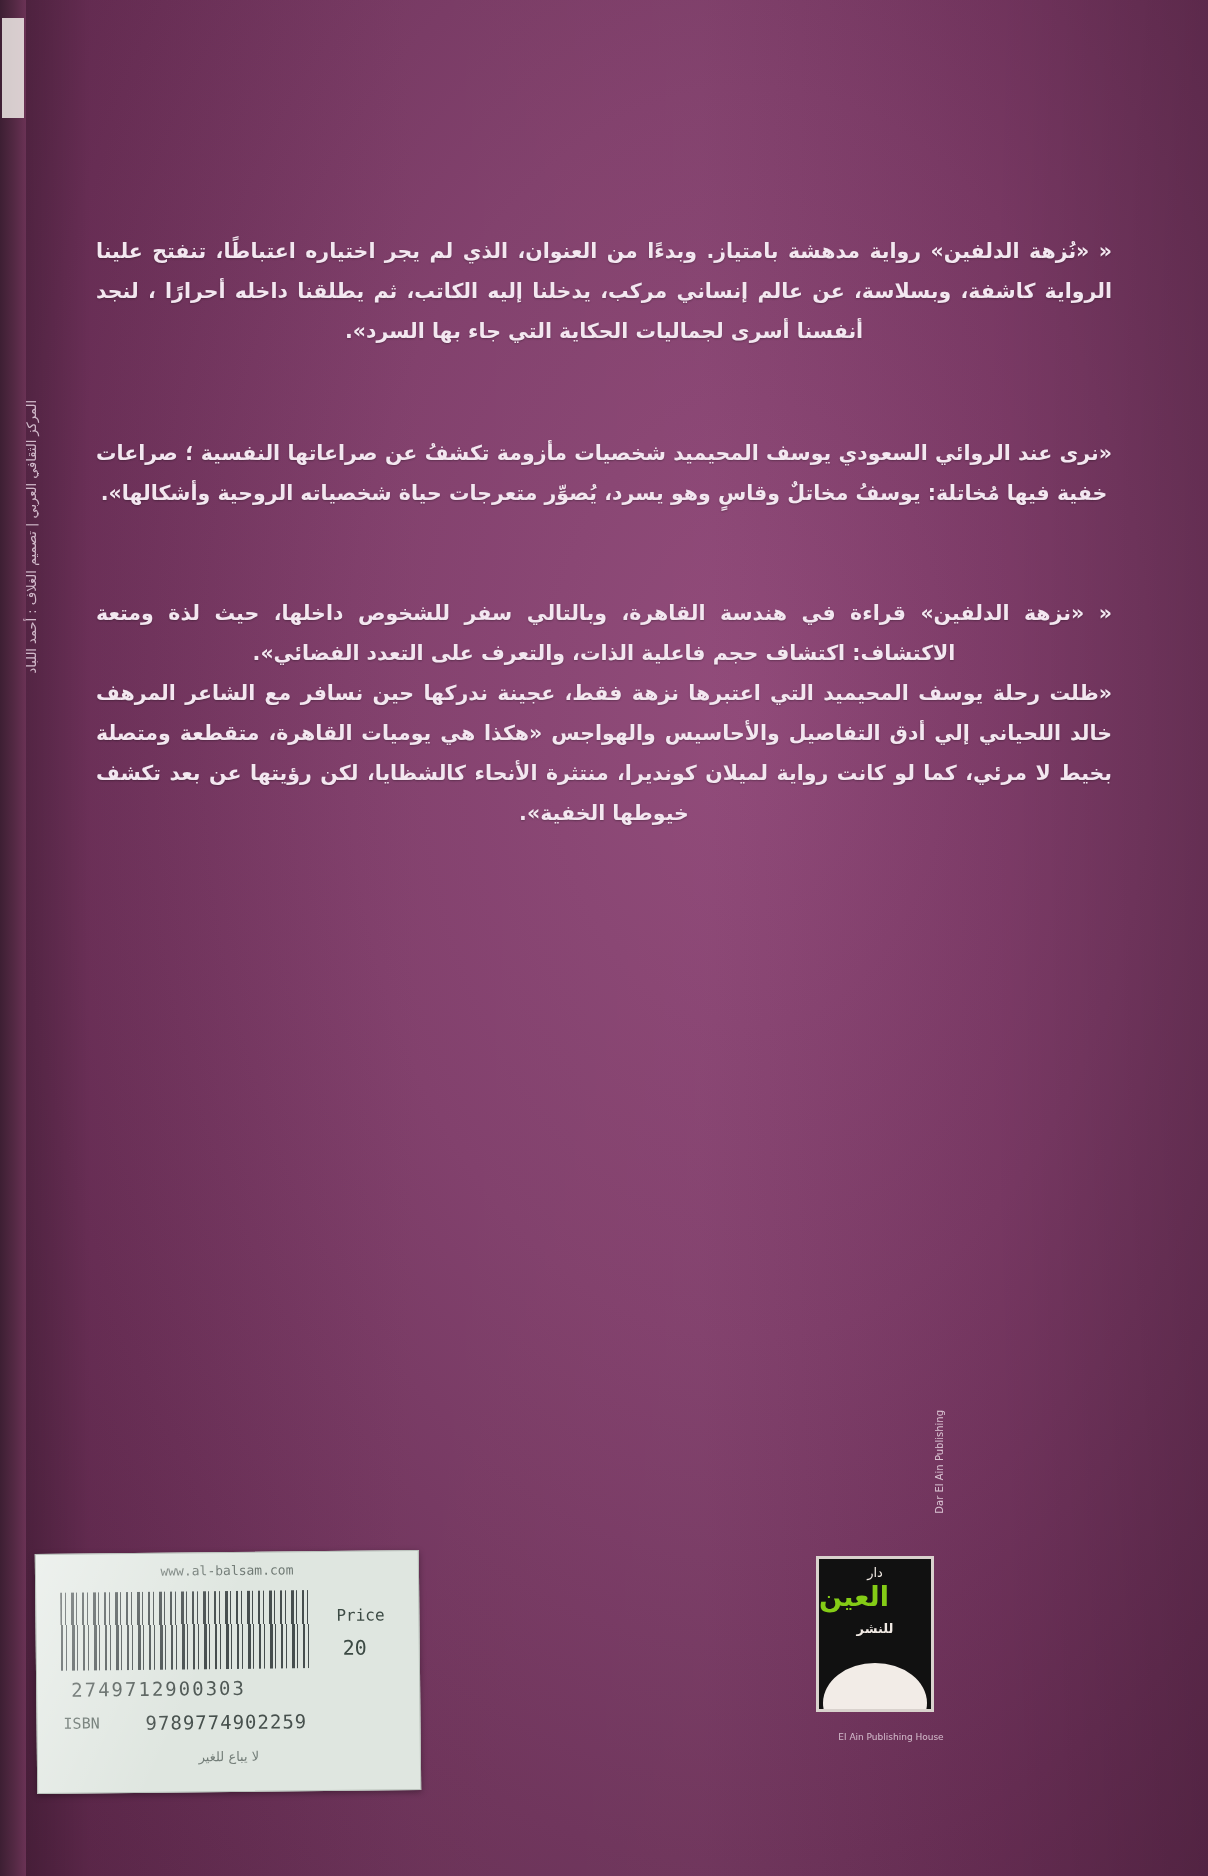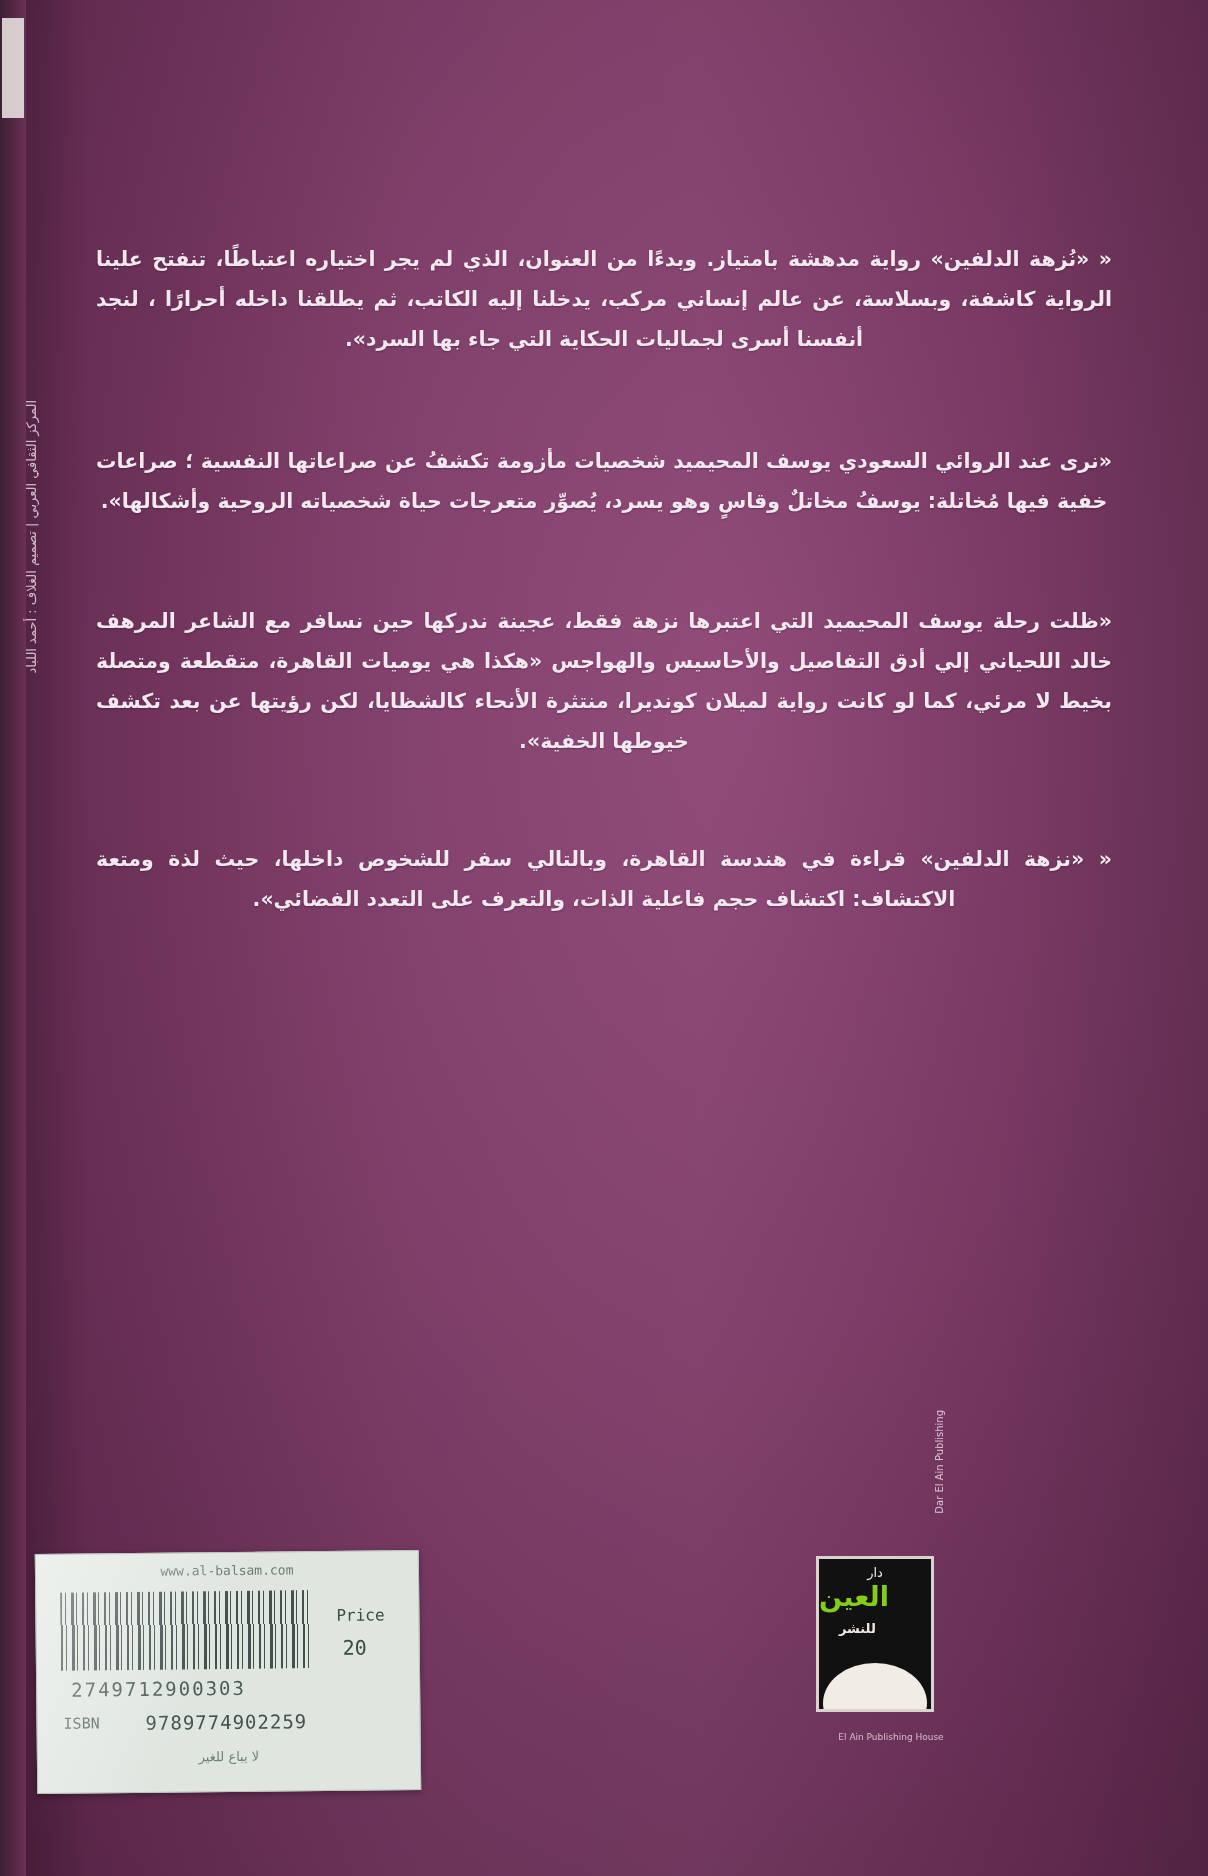--- a/index.html
+++ b/index.html
@@ -88,21 +88,21 @@
     font-weight: bold;
     letter-spacing: 0px;
     line-height: 1.15;
     text-shadow: 0 2px 0 rgba(255,255,255,0.05);
     z-index: 2;
   }
 
   
   .blurbs {
     position: absolute;
-    top: 240px;
+    top: 232px;
     right: 96px;
     left: 96px;
     z-index: 2;
   }
   .blurb {
     color: #f3e7f0;
     font-size: 20.5px;
     line-height: 1.95;
     text-align: justify;
     text-align-last: center;
@@ -147,25 +147,24 @@
     color: #84cc16;
     font-size: 27px;
     font-weight: bold;
     letter-spacing: -1px;
   }
   .logo .logo-sub {
     position: absolute;
     top: 62px;
     left: 0;
     width: 100%;
-    text-align: left;
+    text-align: center;
     color: #f0e9e3;
     font-size: 13px;
     font-weight: bold;
-    padding-left: 20px;
   }
   .logo .logo-arc {
     position: absolute;
     bottom: -34px;
     left: 50%;
     transform: translateX(-50%);
     width: 104px;
     height: 80px;
     border-radius: 50%;
     background: #f2ece7;
@@ -305,22 +304,22 @@
 <div class="cover">
 
   <div class="spine"></div>
   <div class="spine-tab"></div>
   <div class="spine-text">المركز الثقافي العربي | تصميم الغلاف : أحمد اللباد</div>
 
 
   <div class="blurbs">
     <p class="blurb b1">« «نُزهة الدلفين» رواية مدهشة بامتياز. وبدءًا من العنوان، الذي لم يجر اختياره اعتباطًا، تنفتح علينا الرواية كاشفة، وبسلاسة، عن عالم إنساني مركب، يدخلنا إليه الكاتب، ثم يطلقنا داخله أحرارًا ، لنجد أنفسنا أسرى لجماليات الحكاية التي جاء بها السرد».</p>
     <p class="blurb b3">«نرى عند الروائي السعودي يوسف المحيميد شخصيات مأزومة تكشفُ عن صراعاتها النفسية ؛ صراعات خفية فيها مُخاتلة: يوسفُ مخاتلٌ وقاسٍ وهو يسرد، يُصوِّر متعرجات حياة شخصياته الروحية وأشكالها».</p>
+    <p class="blurb b5">« «نزهة الدلفين» قراءة في هندسة القاهرة، وبالتالي سفر للشخوص داخلها، حيث لذة ومتعة الاكتشاف: اكتشاف حجم فاعلية الذات، والتعرف على التعدد الفضائي».</p>
     <p class="blurb b4">«ظلت رحلة يوسف المحيميد التي اعتبرها نزهة فقط، عجينة ندركها حين نسافر مع الشاعر المرهف خالد اللحياني إلي أدق التفاصيل والأحاسيس والهواجس «هكذا هي يوميات القاهرة، متقطعة ومتصلة بخيط لا مرئي، كما لو كانت رواية لميلان كونديرا، منتثرة الأنحاء كالشظايا، لكن رؤيتها عن بعد تكشف خيوطها الخفية».</p>
-    <p class="blurb b5">« «نزهة الدلفين» قراءة في هندسة القاهرة، وبالتالي سفر للشخوص داخلها، حيث لذة ومتعة الاكتشاف: اكتشاف حجم فاعلية الذات، والتعرف على التعدد الفضائي».</p>
   </div>
 
   <div class="logo">
     <div class="logo-top">دار</div>
     <div class="logo-main">العين</div>
     <div class="logo-sub">للنشر</div>
     <div class="logo-arc"></div>
   </div>
   <div class="logo-side">Dar El Ain Publishing</div>
   <div class="logo-side2">El Ain Publishing House</div>

